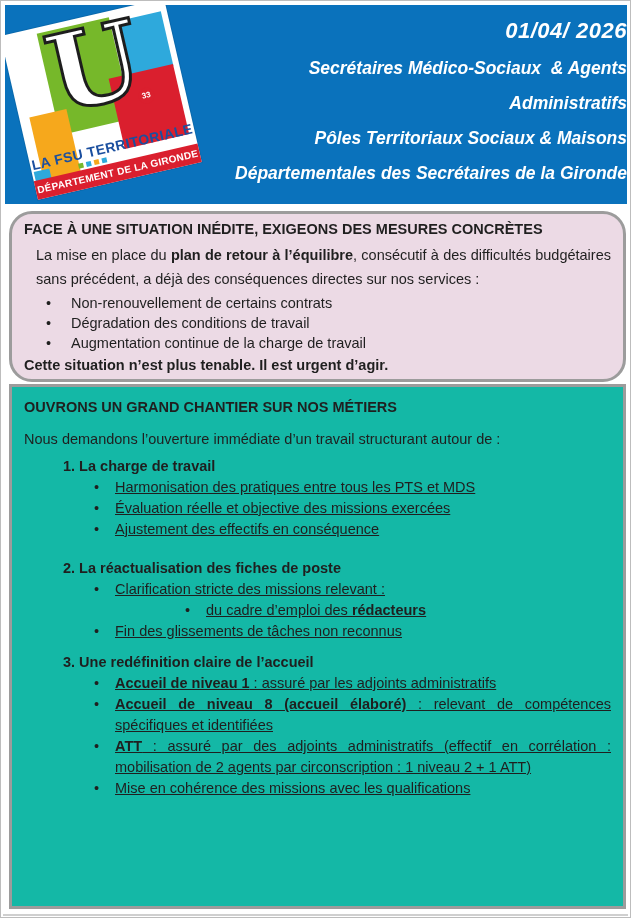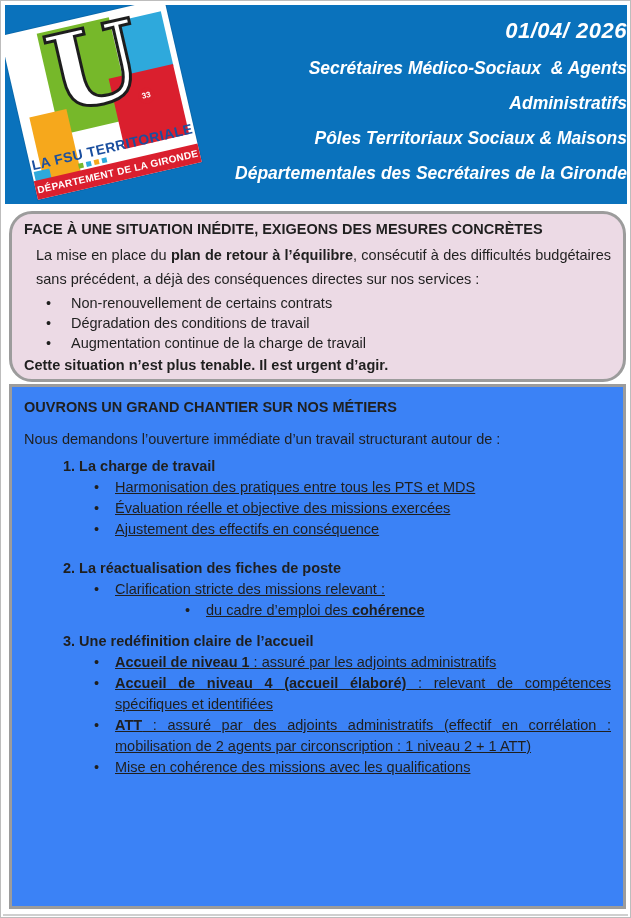--- a/index.html
+++ b/index.html
@@ -51,21 +51,21 @@
   
   .alert-box{top:210px;height:171px;background:#ecdae5;padding:5px 12px 4px 12px;border-radius:23px;}
   .alert-box .box-title{line-height:20px;margin-bottom:4px;}
   .alert-box .intro{margin:0 0 2px 12px;text-align:justify;line-height:24px;}
   ul.dots{list-style:none;margin:0;padding:0;}
   .alert-box ul.dots li{position:relative;padding-left:47px;line-height:20px;}
   .alert-box ul.dots li::before{content:"\2022";position:absolute;left:22px;}
   .alert-box .conclusion{font-weight:bold;line-height:20px;margin-top:2px;}
 
   
-  .demands-box{top:383px;height:525px;background:#3b82f6;padding:10px 12px 6px 12px;}
+  .demands-box{top:383px;height:525px;background:#14b8a6;padding:10px 12px 6px 12px;}
   .demands-box .box-title{line-height:21px;}
   .demands-box .intro{margin:11px 0 0 0;line-height:21px;}
   .sec-title{font-weight:bold;line-height:21px;margin-left:39px;}
   .sec1{margin-top:6px;} .sec2{margin-top:18px;} .sec3{margin-top:10px;} .sec4{margin-top:3px;}
   .demands-box ul.dots li{position:relative;padding-left:91px;line-height:21px;
         text-align:justify;text-decoration:underline;}
   .demands-box ul.dots li::before{content:"\2022";position:absolute;left:70px;}
   ul.circles{list-style:none;margin:0;padding:0;text-align:left;}
   ul.circles li{position:relative;padding-left:28px;line-height:21px;}
   ul.circles li::before{content:"o";position:absolute;left:13px;}
@@ -127,31 +127,32 @@
         <li><span>Évaluation réelle et objective des missions exercées</span></li>
         <li><span>Ajustement des effectifs en conséquence</span></li>
       </ul>
     </div>
 
     <div class="sec sec2">
       <div class="sec-title">2. La réactualisation des fiches de poste</div>
       <ul class="dots">
         <li><span>Clarification stricte des missions relevant :</span>
           <ul class="circles">
-            <li><span>du cadre d’emploi des </span><b>cohérence</b></li>
+            <li><span>du cadre d’emploi des </span><b>rédacteurs</b></li>
           </ul>
         </li>
+        <li><span>Fin des glissements de tâches non reconnus</span></li>
       </ul>
     </div>
 
     <div class="sec sec3">
       <div class="sec-title">3. Une redéfinition claire de l’accueil</div>
       <ul class="dots">
         <li><b>Accueil de niveau 1</b><span> : assuré par les adjoints administratifs</span></li>
-        <li><b>Accueil de niveau 4 (accueil élaboré)</b><span> : relevant de compétences spécifiques et identifiées</span></li>
+        <li><b>Accueil de niveau 8 (accueil élaboré)</b><span> : relevant de compétences spécifiques et identifiées</span></li>
         <li><b>ATT</b><span> : assuré par des adjoints administratifs (effectif en corrélation : mobilisation de 2 agents par circonscription : 1 niveau 2 + 1 ATT)</span></li>
         <li><b></b><span>Mise en cohérence des missions avec les qualifications</span></li>
       </ul>
     </div>
 
   </div>
 
   <div class="bottom-line"></div>
 </div>
 

